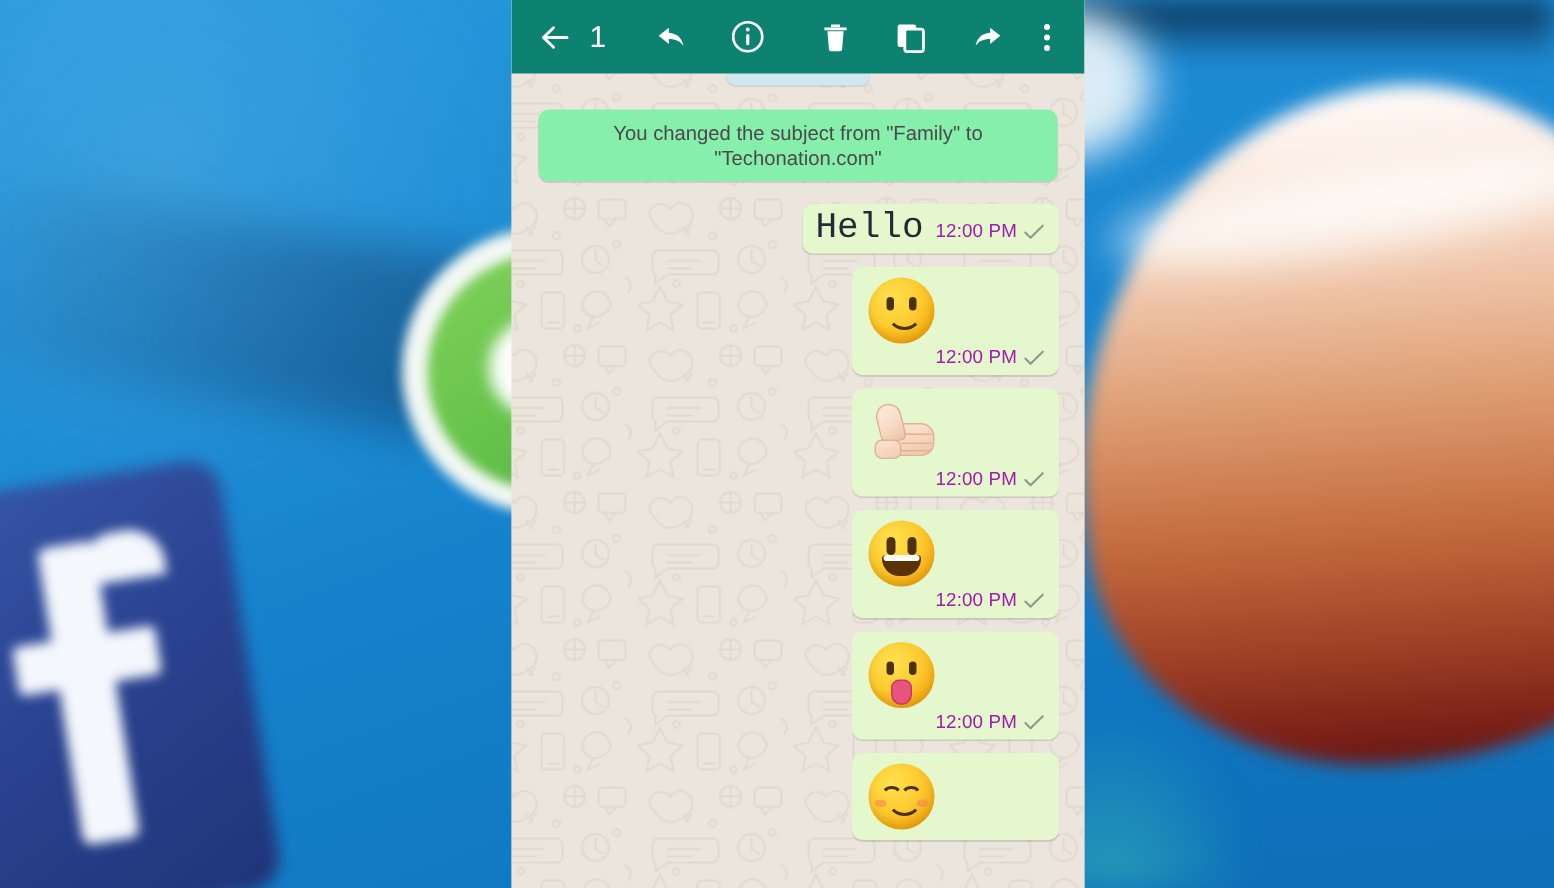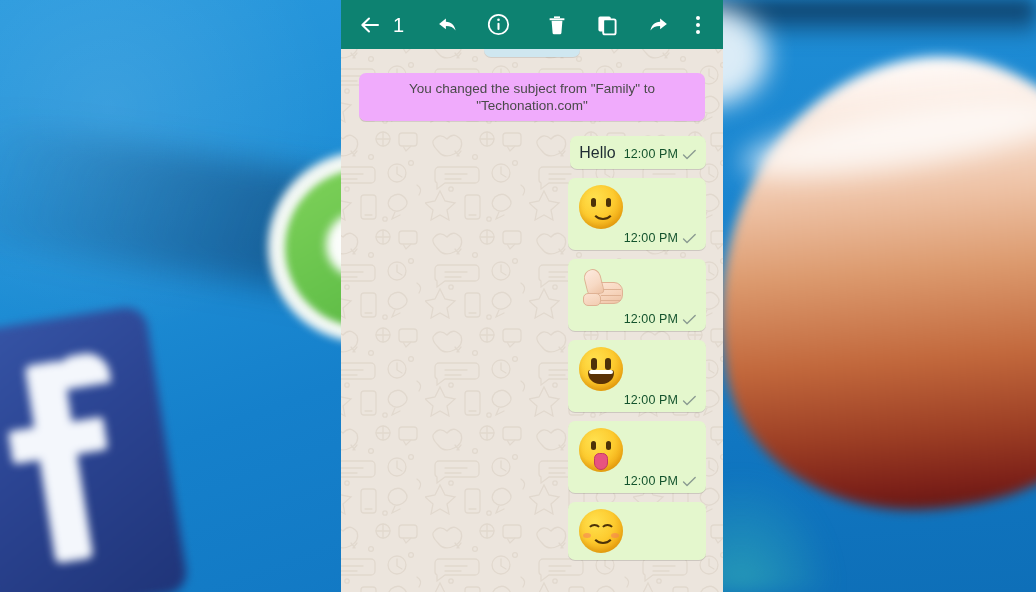--- a/index.html
+++ b/index.html
@@ -234,21 +234,21 @@
   
   .row { position: relative; width: 382px; box-sizing: border-box; }
 
   .sys-row {
     display: flex;
     justify-content: center;
     padding: 0 18px;
     box-sizing: border-box;
   }
   .sys-bubble {
-    background: #f0abfc;
+    background: #86efac;
     color: #4a4a4a;
     font-size: 13.5px;
     line-height: 17px;
     text-align: center;
     border-radius: 7px;
     padding: 7px 13px;
     box-shadow: 0 1px 0.5px rgba(0,0,0,0.10);
     max-width: 330px;
   }
   .sys-peek {
@@ -272,43 +272,44 @@
     box-shadow: 0 1px 0.5px rgba(0,0,0,0.13);
     padding: 6px 9px 5px 9px;
     box-sizing: border-box;
   }
   .bubble-text {
     display: flex;
     align-items: baseline;
     gap: 8px;
   }
   .b-text {
-    font-size: 16px;
+    font-size: 24px;
     color: #1f2c33;
     line-height: 22px;
     white-space: nowrap;
+    font-family: Liberation Mono, monospace;
   }
   .bubble-emoji {
     width: 138px;
   }
   .emoji {
     font-size: 0;
     line-height: 0;
     margin: 1px 0 2px 2px;
   }
   .meta {
     display: flex;
     align-items: center;
     justify-content: flex-end;
     gap: 4px;
     white-space: nowrap;
   }
   .time {
     font-size: 12.5px;
-    color: #14532d;
+    color: #a21caf;
     letter-spacing: 0.1px;
   }
   .tick { width: 15px; height: 11px; display: block; }
 
   
   .face {
     position: relative;
     width: 44px; height: 44px;
     border-radius: 50%;
     background: radial-gradient(circle at 36% 30%, #ffe14f 0%, #fdcb2f 46%, #f0a712 78%, #e0920c 100%);

